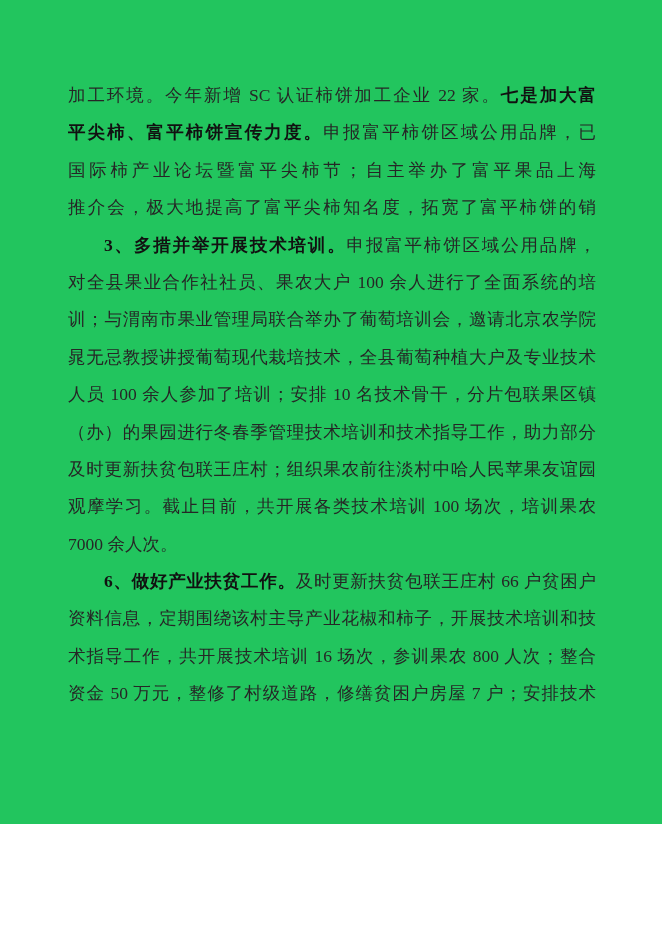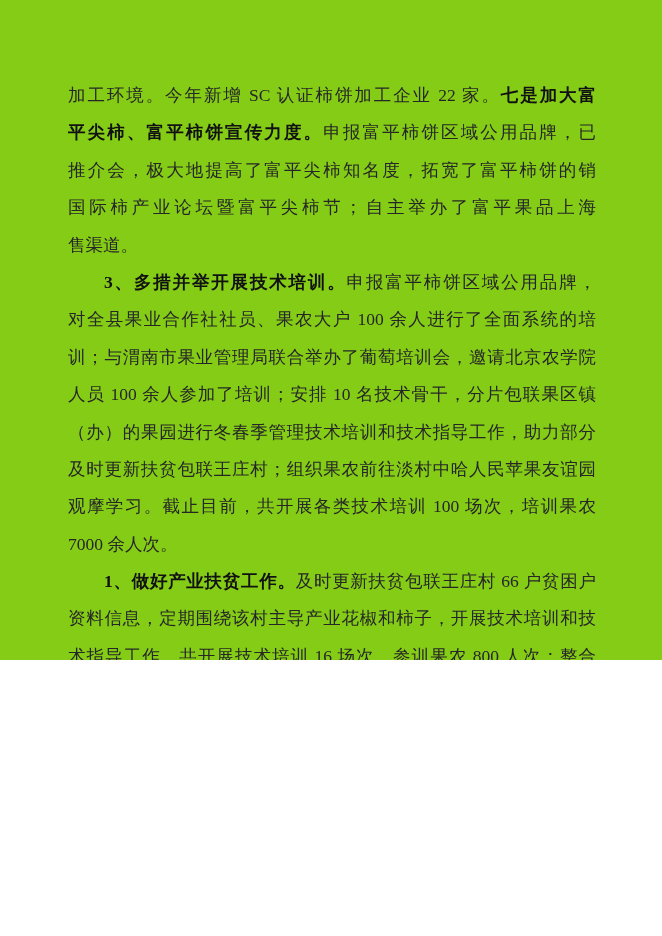--- a/index.html
+++ b/index.html
@@ -3,22 +3,22 @@
 <meta charset="utf-8">
 <style>
   html, body {
     margin: 0;
     padding: 0;
     background: #ffffff;
   }
   .page {
     position: relative;
     width: 662px;
-    height: 660px;
-    background: #84cc16;
+    height: 824px;
+    background: #22c55e;
     overflow: hidden;
     font-family: "Liberation Serif", "DejaVu Serif", serif;
     color: #262626;
   }
   .doc-body {
     position: absolute;
     left: 68px;
     top: 77px;
     width: 528px;
   }
@@ -51,30 +51,30 @@
     color: #555555;
   }
 </style>
 </head>
 <body>
 
 <div class="page">
   <div class="doc-body">
       <div class="line justify"><span>加工环境。今年新增 SC 认证柿饼加工企业 22 家。</span><span class="bold">七是加大富</span></div>
       <div class="line justify"><span class="bold">平尖柿、富平柿饼宣传力度。</span><span>申报富平柿饼区域公用品牌，已</span></div>
+      <div class="line justify"><span>国际柿产业论坛暨富平尖柿节；自主举办了富平果品上海</span></div>
       <div class="line justify"><span>推介会，极大地提高了富平尖柿知名度，拓宽了富平柿饼的销</span></div>
-      <div class="line justify"><span>国际柿产业论坛暨富平尖柿节；自主举办了富平果品上海</span></div>
-      <div class="line"><span>售渠道。</span></div>
       <div class="line justify indent"><span class="bold">3、多措并举开展技术培训。</span><span>申报富平柿饼区域公用品牌，</span></div>
       <div class="line justify"><span>对全县果业合作社社员、果农大户 100 余人进行了全面系统的培</span></div>
       <div class="line justify"><span>训；与渭南市果业管理局联合举办了葡萄培训会，邀请北京农学院</span></div>
+      <div class="line justify"><span>晁无忌教授讲授葡萄现代栽培技术，全县葡萄种植大户及专业技术</span></div>
       <div class="line justify"><span>人员 100 余人参加了培训；安排 10 名技术骨干，分片包联果区镇</span></div>
       <div class="line justify"><span>（办）的果园进行冬春季管理技术培训和技术指导工作，助力部分</span></div>
       <div class="line justify"><span>及时更新扶贫包联王庄村；组织果农前往淡村中哈人民苹果友谊园</span></div>
       <div class="line justify"><span>观摩学习。截止目前，共开展各类技术培训 100 场次，培训果农</span></div>
       <div class="line"><span>7000 余人次。</span></div>
-      <div class="line justify indent"><span class="bold">1、做好产业扶贫工作。</span><span>及时更新扶贫包联王庄村 66 户贫困户</span></div>
+      <div class="line justify indent"><span class="bold">6、做好产业扶贫工作。</span><span>及时更新扶贫包联王庄村 66 户贫困户</span></div>
       <div class="line justify"><span>资料信息，定期围绕该村主导产业花椒和柿子，开展技术培训和技</span></div>
       <div class="line justify"><span>术指导工作，共开展技术培训 16 场次，参训果农 800 人次；整合</span></div>
       <div class="line justify"><span>资金 50 万元，整修了村级道路，修缮贫困户房屋 7 户；安排技术</span></div>
     </div>
   <div class="page-number">- 4 -</div>
 </div>
 
 </body></html>

